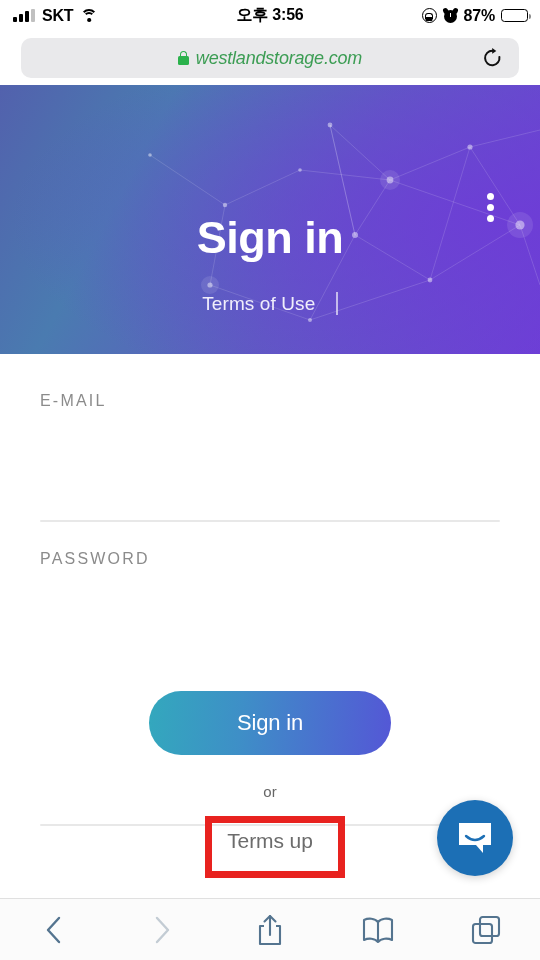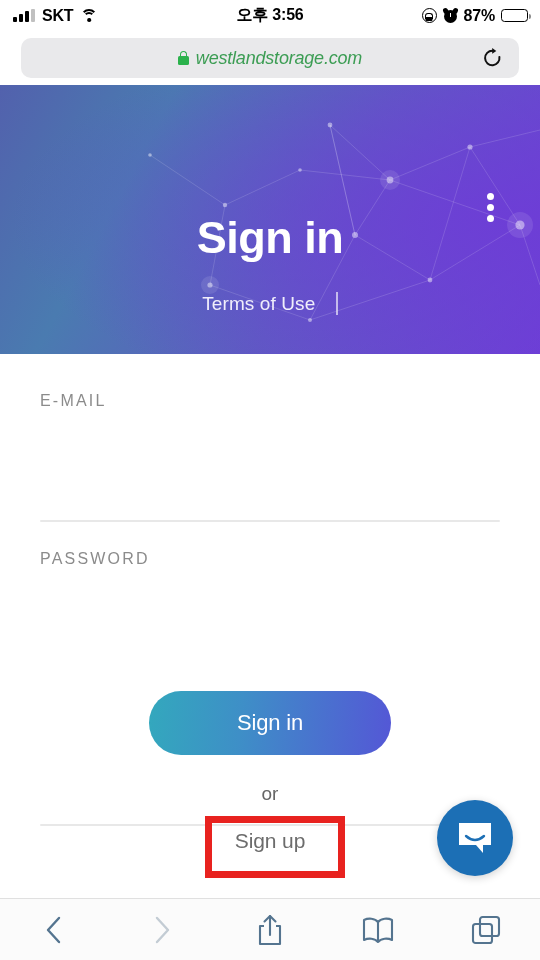--- a/index.html
+++ b/index.html
@@ -112,21 +112,21 @@
   #f-pass { top:196px; }
   #f-pass .line { top:274px; }
   #f-pass input { top:224px; }
 
   .signin-btn { position:absolute; top:691px; left:149px; width:242px; height:64px;
     border:none; border-radius:32px; cursor:pointer;
     background:linear-gradient(95deg, #33a8bd 0%, #3e8fc7 38%, #5457d6 100%);
     color:#fff; font-size:22px; font-family:"Liberation Sans", sans-serif;
     letter-spacing:-0.2px; }
   .or-text { position:absolute; top:783px; left:0; width:540px; text-align:center;
-    font-size:19px; color:#666; }
+    font-size:15px; color:#666; }
   .signup-box { position:absolute; top:816px; left:205px; width:140px; height:62px;
     border:7px solid #e8221f; }
   .signup-link { position:absolute; top:829px; left:0; width:540px; text-align:center;
     font-size:21px; color:#6c6c6c; text-decoration:none; letter-spacing:-0.1px; }
 
   
   .intercom { position:absolute; top:800px; left:437px; width:76px; height:76px;
     border-radius:50%; background:#1c6fb5; cursor:pointer;
     box-shadow:0 2px 9px rgba(0,0,0,.18); }
   .intercom svg { position:absolute; left:18px; top:18px; }
@@ -246,21 +246,21 @@
       <input type="password" placeholder="" style="">
       <div class="line"></div>
     </div>
   </div>
 
   <button class="signin-btn">Sign in</button>
 
   <div class="or-text">or</div>
 
   <div class="signup-box"></div>
-  <a href="#" class="signup-link">Sign up</a>
+  <a href="#" class="signup-link">Terms up</a>
 
   <div class="intercom">
     <svg width="40" height="40" viewBox="0 0 40 40">
       <path d="M4 5 h32 v22 h-8 l0 8 l-7 -8 h-17 z" fill="#ffffff"></path>
       <path d="M11 18 q9 8 18 0" fill="none" stroke="#1c6fb5" stroke-width="2.4" stroke-linecap="round"></path>
     </svg>
   </div>
 
   <div class="toolbar">
     <span class="tb-item">

